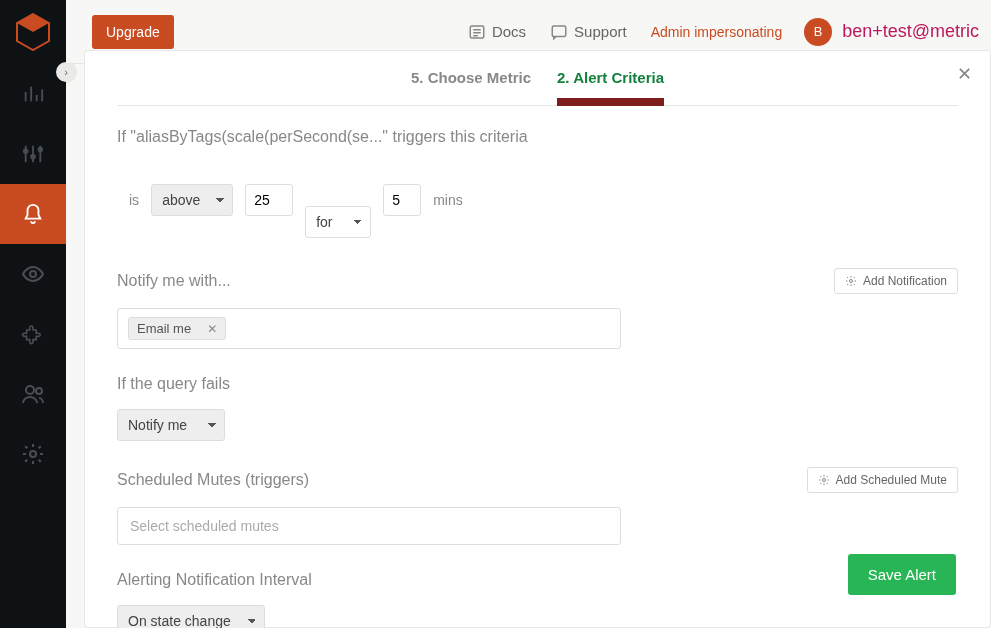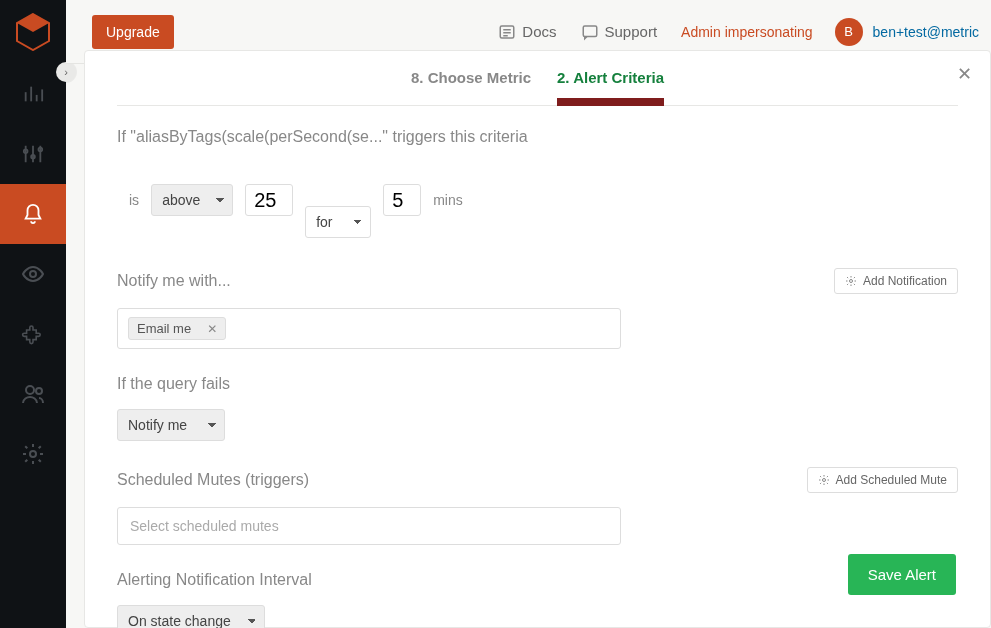--- a/index.html
+++ b/index.html
@@ -18,37 +18,37 @@
   .expand-knob { position:absolute; left:56px; top:62px; width:20px; height:20px; border-radius:50%; background:#e9e9e7; color:#666; display:flex; align-items:center; justify-content:center; font-size:11px; box-shadow:0 0 0 1px rgba(0,0,0,.05); }
 
   
   .topbar { position:absolute; left:66px; right:0; top:0; height:64px; display:flex; align-items:center; padding:0 12px 0 26px; border-bottom:1px solid #e5e5e2; background:#f7f7f5; }
   .upgrade-btn { background:#c94b22; color:#fff; border:none; border-radius:3px; padding:9px 14px; font-size:14px; }
   .topbar-spacer { flex:1; }
   .top-link { display:flex; align-items:center; gap:6px; color:#666; font-size:15px; margin-right:24px; }
   .top-link svg { stroke:#888; }
   .impersonating { color:#c94b22; font-size:14px; margin-right:22px; }
   .avatar { width:28px; height:28px; border-radius:50%; background:#c94b22; color:#fff; display:flex; align-items:center; justify-content:center; font-size:13px; font-weight:500; margin-right:10px; }
-  .user-email { color:#0369a1; font-size:14px; white-space:nowrap; overflow:hidden; }
+  .user-email { color:#be185d; font-size:18px; white-space:nowrap; overflow:hidden; }
 
   
   .modal { position:absolute; left:84px; top:50px; right:0; bottom:0; background:#fff; border:1px solid #e7e7e5; border-radius:4px; padding:0; }
   .modal-close { position:absolute; right:18px; top:14px; color:#888; font-size:18px; line-height:1; cursor:pointer; }
   .tabs { display:flex; justify-content:center; gap:26px; border-bottom:1px solid #e7e7e5; margin:18px 32px 0; }
   .tab { padding:0 0 12px; font-size:15px; color:#888; font-weight:600; }
   .tab.active { color:#15803d; border-bottom:8px solid #7f1d1d; margin-bottom:-1px; }
 
   .form { padding:22px 32px 30px; color:#555; }
   .section-title { color:#888; font-size:16px; margin:0 0 16px; }
 
   .criteria-row { display:flex; align-items:center; gap:12px; margin:0 0 30px 12px; }
   .criteria-row .lbl { color:#888; font-size:14px; }
   .select { appearance:none; -webkit-appearance:none; background:#eee; border:1px solid #ddd; border-radius:3px; height:32px; padding:0 28px 0 10px; font-size:14px; color:#444; background-image:linear-gradient(45deg,transparent 50%,#555 50%),linear-gradient(-45deg,transparent 50%,#555 50%); background-position:right 12px top 13px, right 8px top 13px; background-size:4px 4px,4px 4px; background-repeat:no-repeat; }
   .select.white { background-color:#fff; }
-  .num-input { height:32px; width:48px; border:1px solid #ddd; border-radius:3px; padding:0 8px; font-size:20px; }
+  .num-input { height:32px; width:48px; border:1px solid #ddd; border-radius:3px; padding:0 8px; font-size:14px; }
   .select.narrow { width:82px; }
   .select.mid    { width:66px;margin-top:44px; }
 
   .row-head { display:flex; align-items:center; justify-content:space-between; margin-bottom:14px; }
   .small-btn { background:#fff; border:1px solid #ddd; border-radius:3px; padding:5px 10px; font-size:12px; color:#666; display:inline-flex; align-items:center; gap:6px; }
   .small-btn svg { stroke:#888; }
 
   .tag-box { border:1px solid #ddd; border-radius:3px; padding:8px 10px; width:504px; min-height:38px; display:flex; gap:6px; flex-wrap:wrap; }
   .tag { background:#eee; border:1px solid #ddd; border-radius:3px; padding:3px 8px; font-size:13px; color:#555; display:inline-flex; align-items:center; gap:16px; }
   .tag .x { color:#888; font-size:12px; }
@@ -152,21 +152,21 @@
     </a>
     <span class="impersonating">Admin impersonating</span>
     <div class="avatar">B</div>
     <span class="user-email">ben+test@metric</span>
   </header>
 
   <section class="modal">
     <div class="modal-close">✕</div>
 
     <div class="tabs">
-      <div class="tab">8. Choose Metric</div>
+      <div class="tab">5. Choose Metric</div>
       <div class="tab active">2. Alert Criteria</div>
     </div>
 
     <div class="form">
 
       <p class="section-title">If "aliasByTags(scale(perSecond(se..." triggers this criteria</p>
 
       <div class="criteria-row">
         <span class="lbl">is</span>
         <select class="select narrow">

